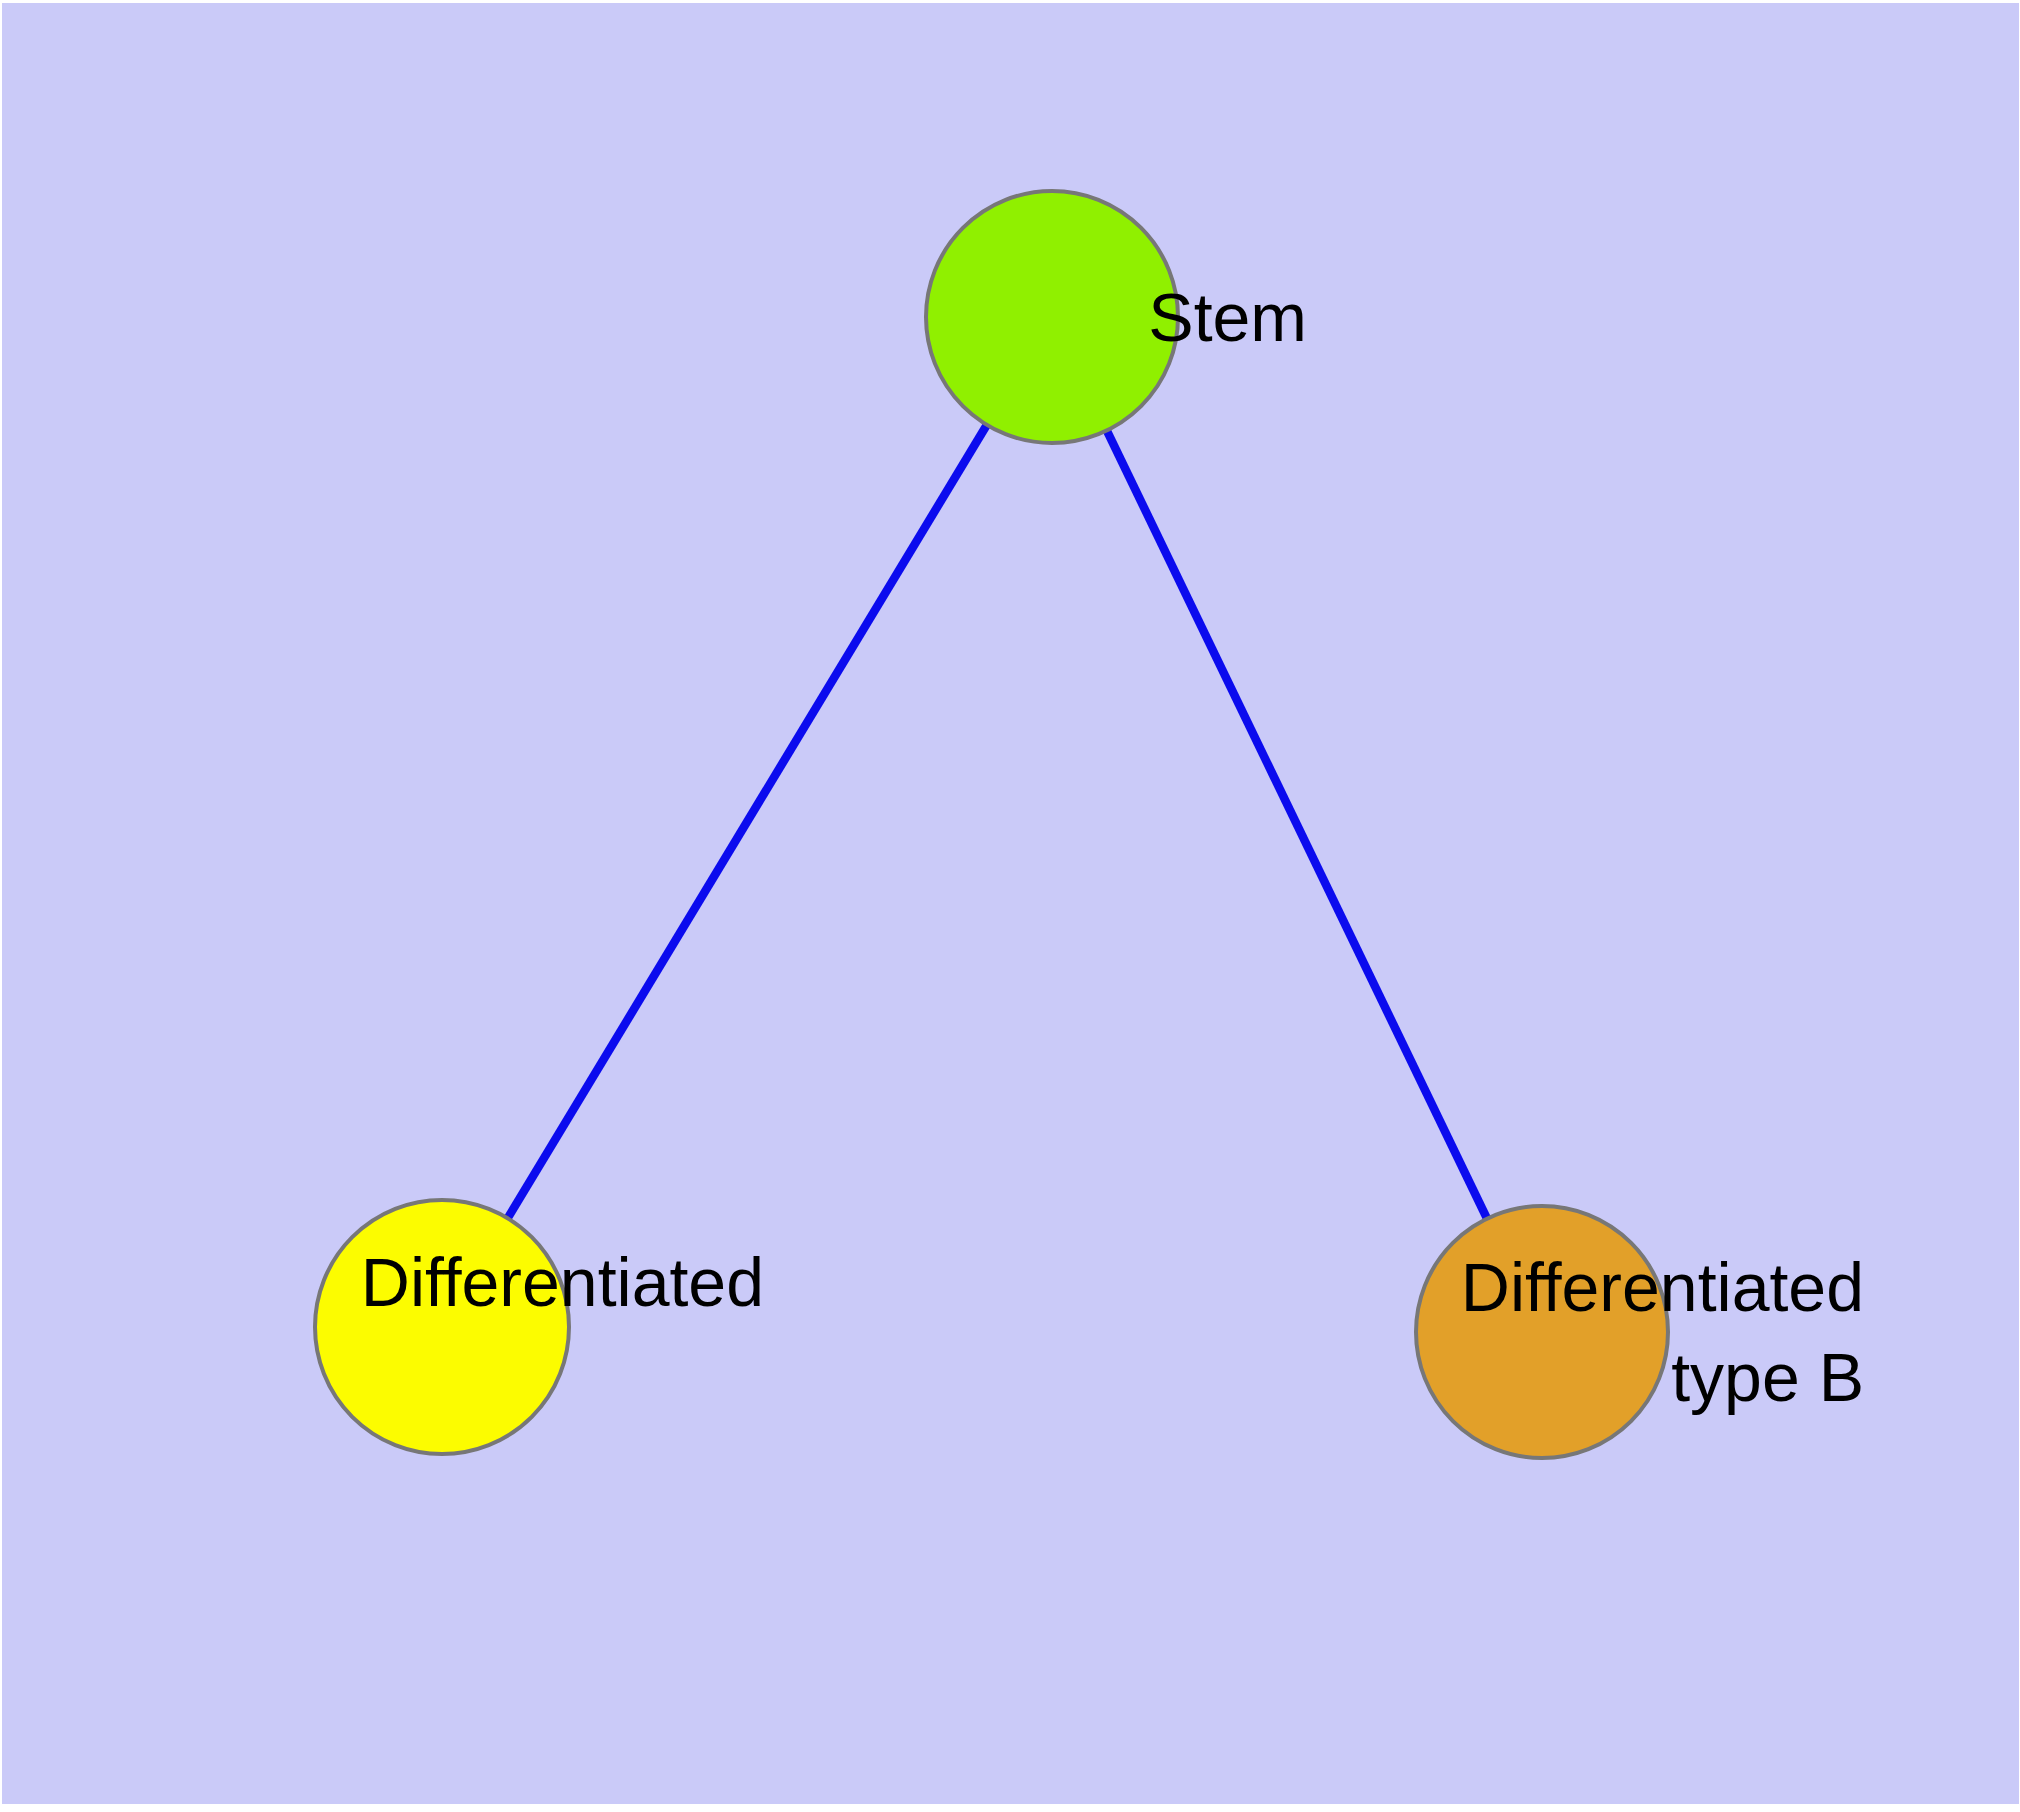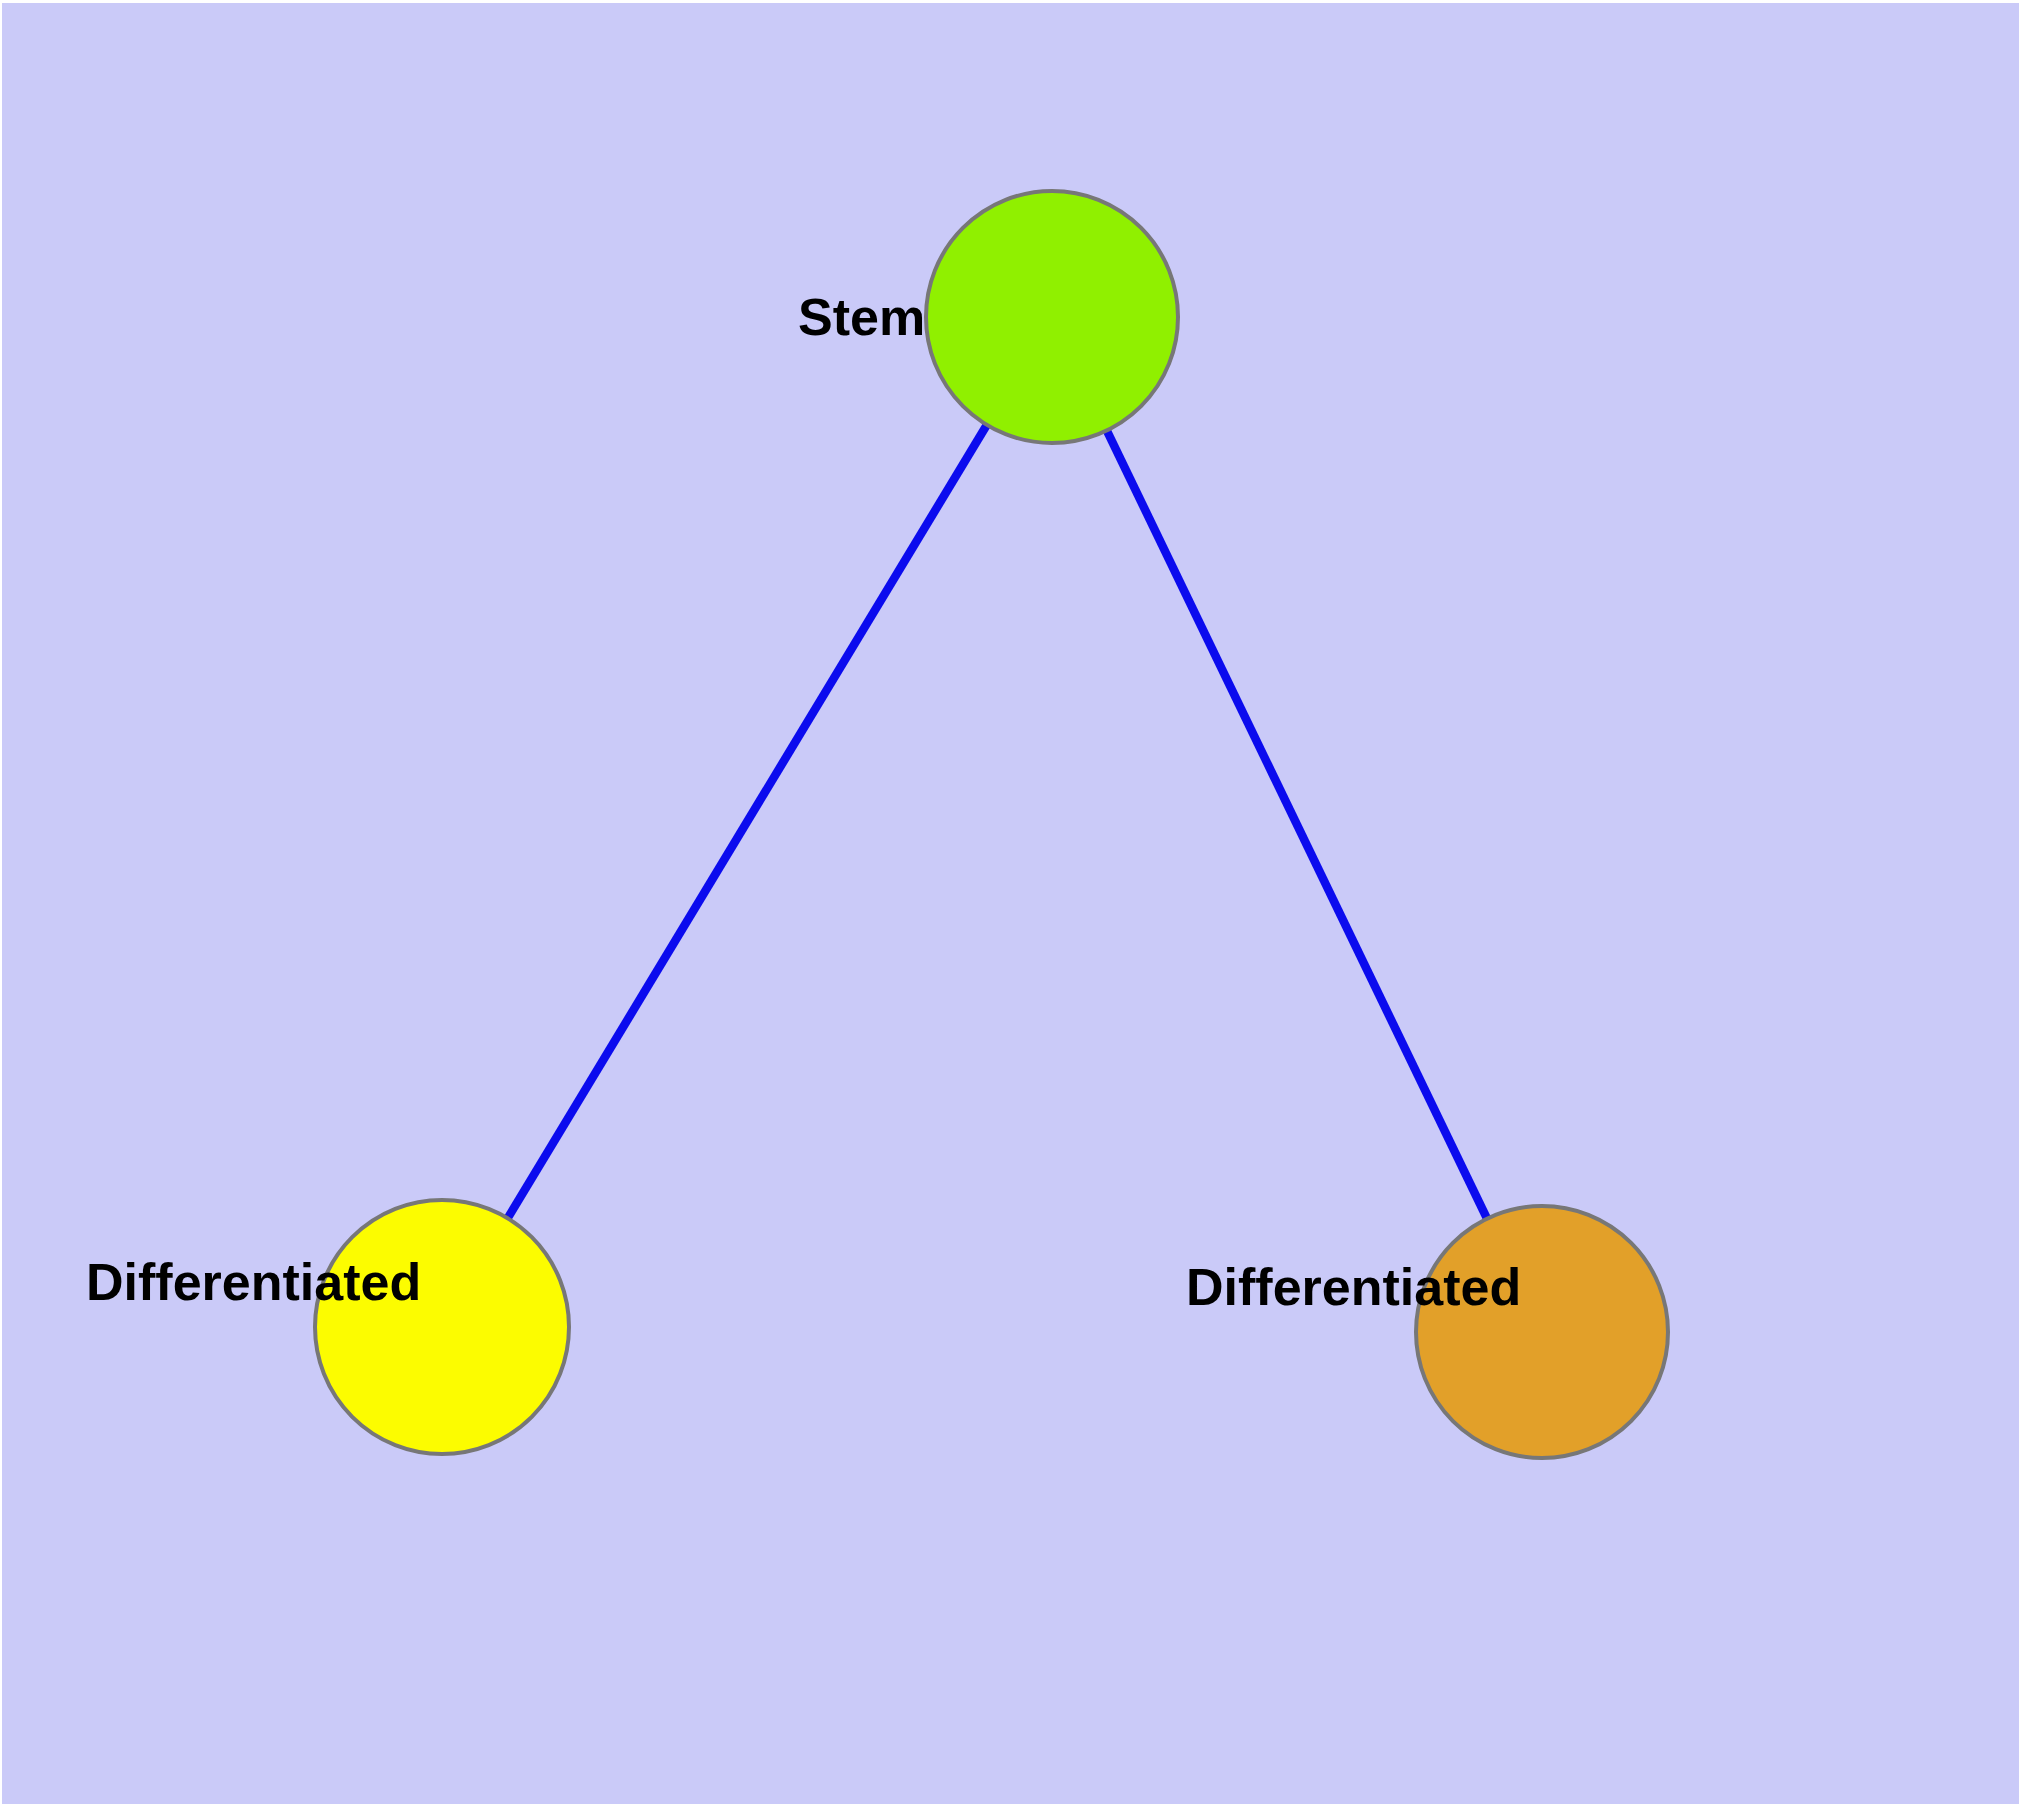--- a/index.html
+++ b/index.html
@@ -34,23 +34,23 @@
     position: absolute;
     border-radius: 50%;
     border: 4.2px solid #777777;
     box-sizing: border-box;
   }
   .node-stem   { left: 924px; top: 189px;  width: 256px; height: 256px; }
   .node-type-a { left: 313px;  top: 1198px; width: 258px; height: 258px; }
   .node-type-b { left: 1414px; top: 1204px; width: 256px; height: 256px; }
   .node-label {
     position: absolute;
-    text-align: left;
-    font-size: 52px;
-    font-weight: bold;
+    text-align: right;
+    font-size: 68px;
+    font-weight: normal;
     line-height: 90px;
     color: #000000;
     white-space: nowrap;
   }
   .label-stem   { left: 798px;  top: 272px;  width: 509px; }
   .label-type-a { left: 86px;  top: 1237px; width: 678px; }
   .label-type-b { left: 1186px; top: 1242px; width: 678px; }
   .label-line { display: block; }
 </style>
 </head>
@@ -74,16 +74,17 @@
   <div class="node-label label-stem">
     <span class="label-line">Stem</span>
   </div>
 
   <div class="node-label label-type-a">
     <span class="label-line">Differentiated</span>
   </div>
 
   <div class="node-label label-type-b">
     <span class="label-line">Differentiated</span>
+    <span class="label-line">type B</span>
   </div>
 
 </div>
 
 
 </body></html>

